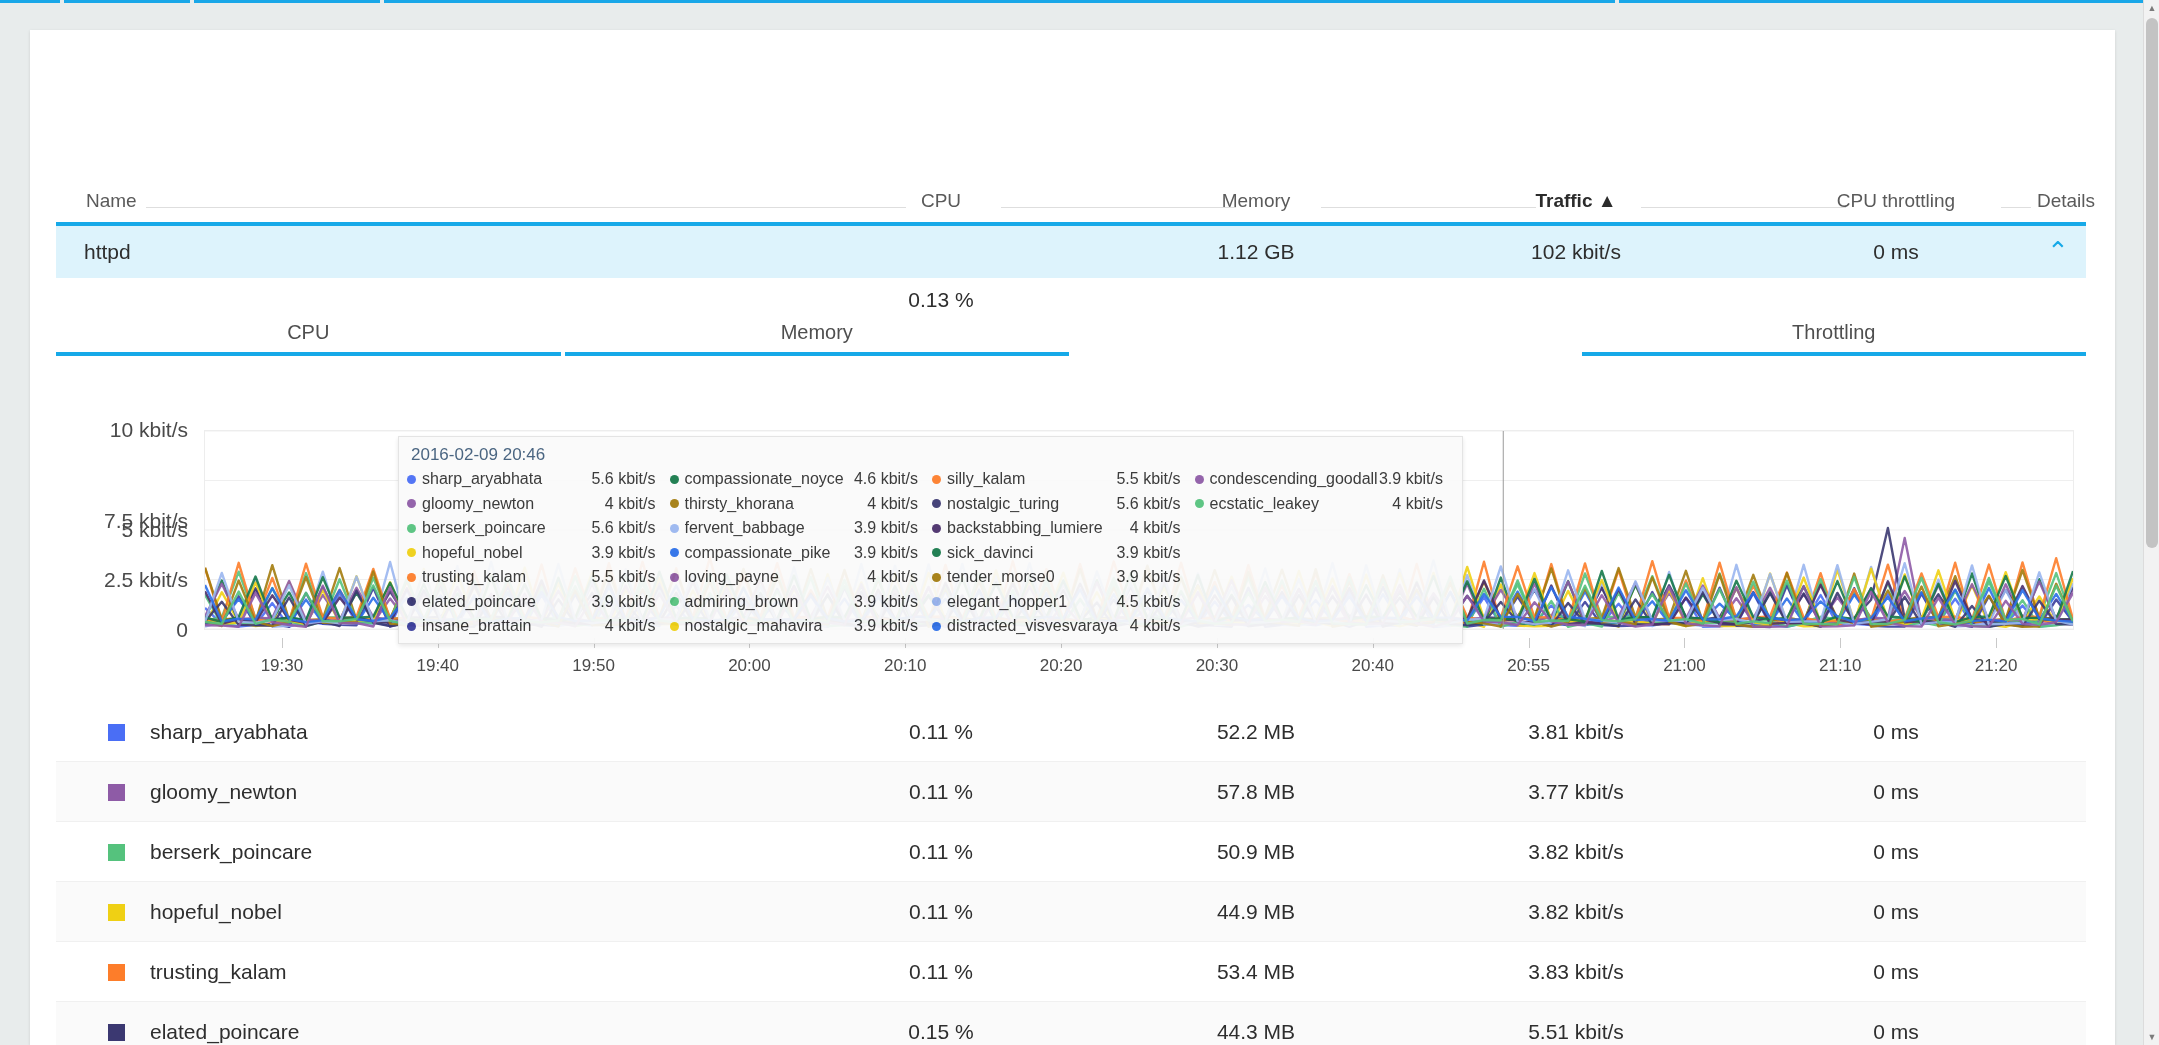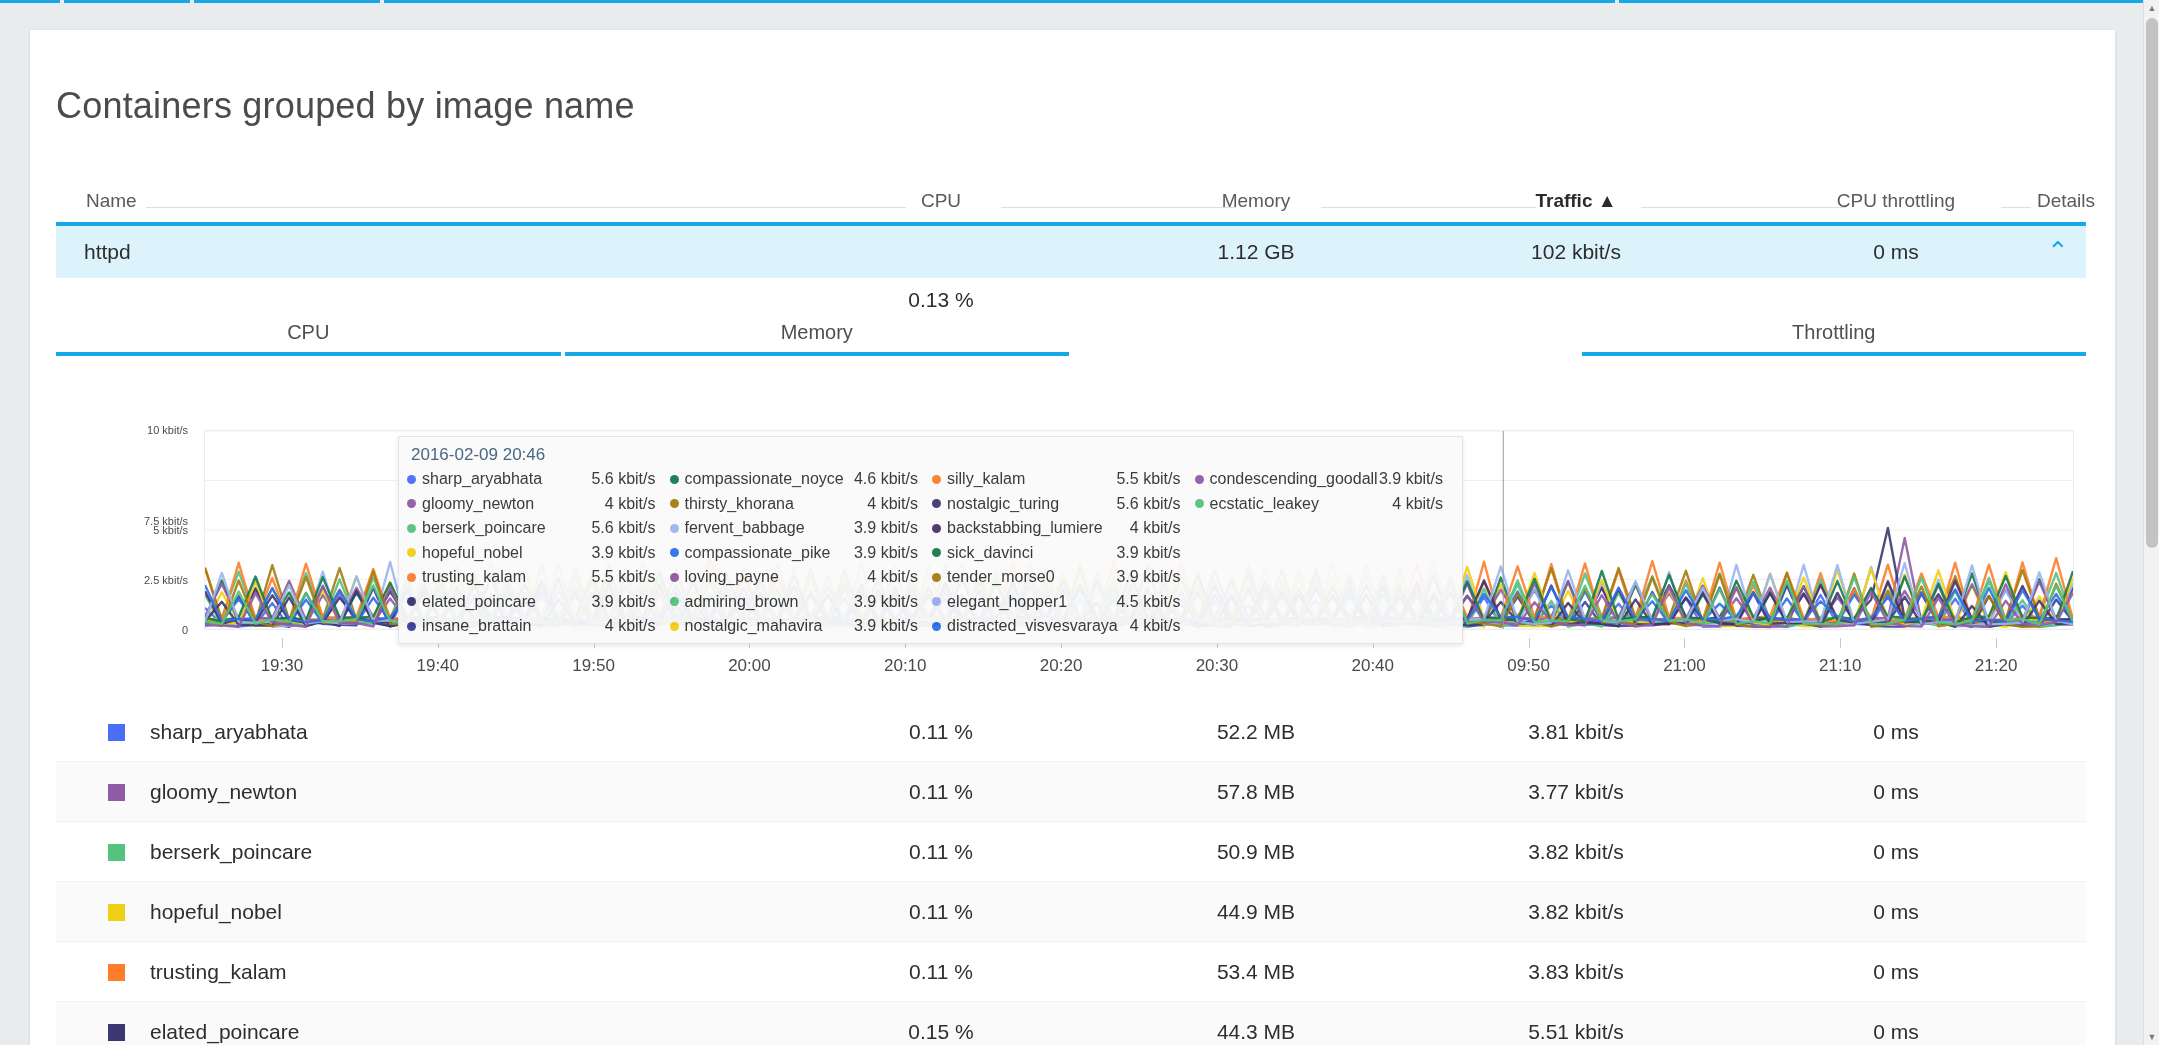--- a/index.html
+++ b/index.html
@@ -116,21 +116,21 @@
   }
 
   
   #chart-wrap {
     position: absolute; top: 390px; left: 26px;
     width: 2030px; height: 265px;
   }
   #yaxis { position: absolute; left: 0; top: 0; width: 140px; height: 220px; }
   .ytick {
     position: absolute; right: 8px;
-    font-size: 11px; color: #4a4a4a; white-space: nowrap;
+    font-size: 21px; color: #4a4a4a; white-space: nowrap;
     transform: translateY(-50%);
   }
   #plot {
     position: absolute; left: 148px; top: 10px;
     width: 1870px; height: 200px;
     border: 1px solid #ededed;
     background: #ffffff;
     overflow: hidden;
   }
   #plot svg { display: block; }
@@ -214,21 +214,20 @@
 </div>
 
 <div id="scroll-track">
   <div id="scroll-arrow-up">▲</div>
   <div id="scroll-thumb"></div>
   <div id="scroll-arrow-down">▼</div>
 </div>
 
 <div id="card">
 
-  <div id="page-title">Containers grouped by image name</div>
 
   <div id="col-header">
       <div class="colh" style="left: 30px;">Name</div>
       <div class="colh" style="left: 885px; transform: translateX(-50%);">CPU</div>
       <div class="colh" style="left: 1200px; transform: translateX(-50%);">Memory</div>
       <div class="colh sorted" style="left: 1520px; transform: translateX(-50%);">Traffic ▲</div>
       <div class="colh" style="left: 1840px; transform: translateX(-50%); text-align: right;">CPU throttling</div>
       <div class="colh" style="left: 2010px; transform: translateX(-50%);">Details</div>
       <div class="colh-rule" style="left: 90px; width: 760px;"></div>
       <div class="colh-rule" style="left: 945px; width: 235px;"></div>
@@ -304,21 +303,21 @@
         <div class="xtick" style="left: 545.417px; text-align: center;">20:00</div>
         <div class="xtick-mark" style="left: 701.25px;"></div>
         <div class="xtick" style="left: 701.25px;">20:10</div>
         <div class="xtick-mark" style="left: 857.083px;"></div>
         <div class="xtick" style="left: 857.083px;">20:20</div>
         <div class="xtick-mark" style="left: 1012.92px;"></div>
         <div class="xtick" style="left: 1012.92px;">20:30</div>
         <div class="xtick-mark" style="left: 1168.75px;"></div>
         <div class="xtick" style="left: 1168.75px;">20:40</div>
         <div class="xtick-mark" style="left: 1324.58px;"></div>
-        <div class="xtick" style="left: 1324.58px;">09:50</div>
+        <div class="xtick" style="left: 1324.58px;">20:55</div>
         <div class="xtick-mark" style="left: 1480.42px;"></div>
         <div class="xtick" style="left: 1480.42px;">21:00</div>
         <div class="xtick-mark" style="left: 1636.25px;"></div>
         <div class="xtick" style="left: 1636.25px;">21:10</div>
         <div class="xtick-mark" style="left: 1792.08px;"></div>
         <div class="xtick" style="left: 1792.08px; text-align: right;">21:20</div>
       </div>
   </div>
 
   <div id="tooltip">

